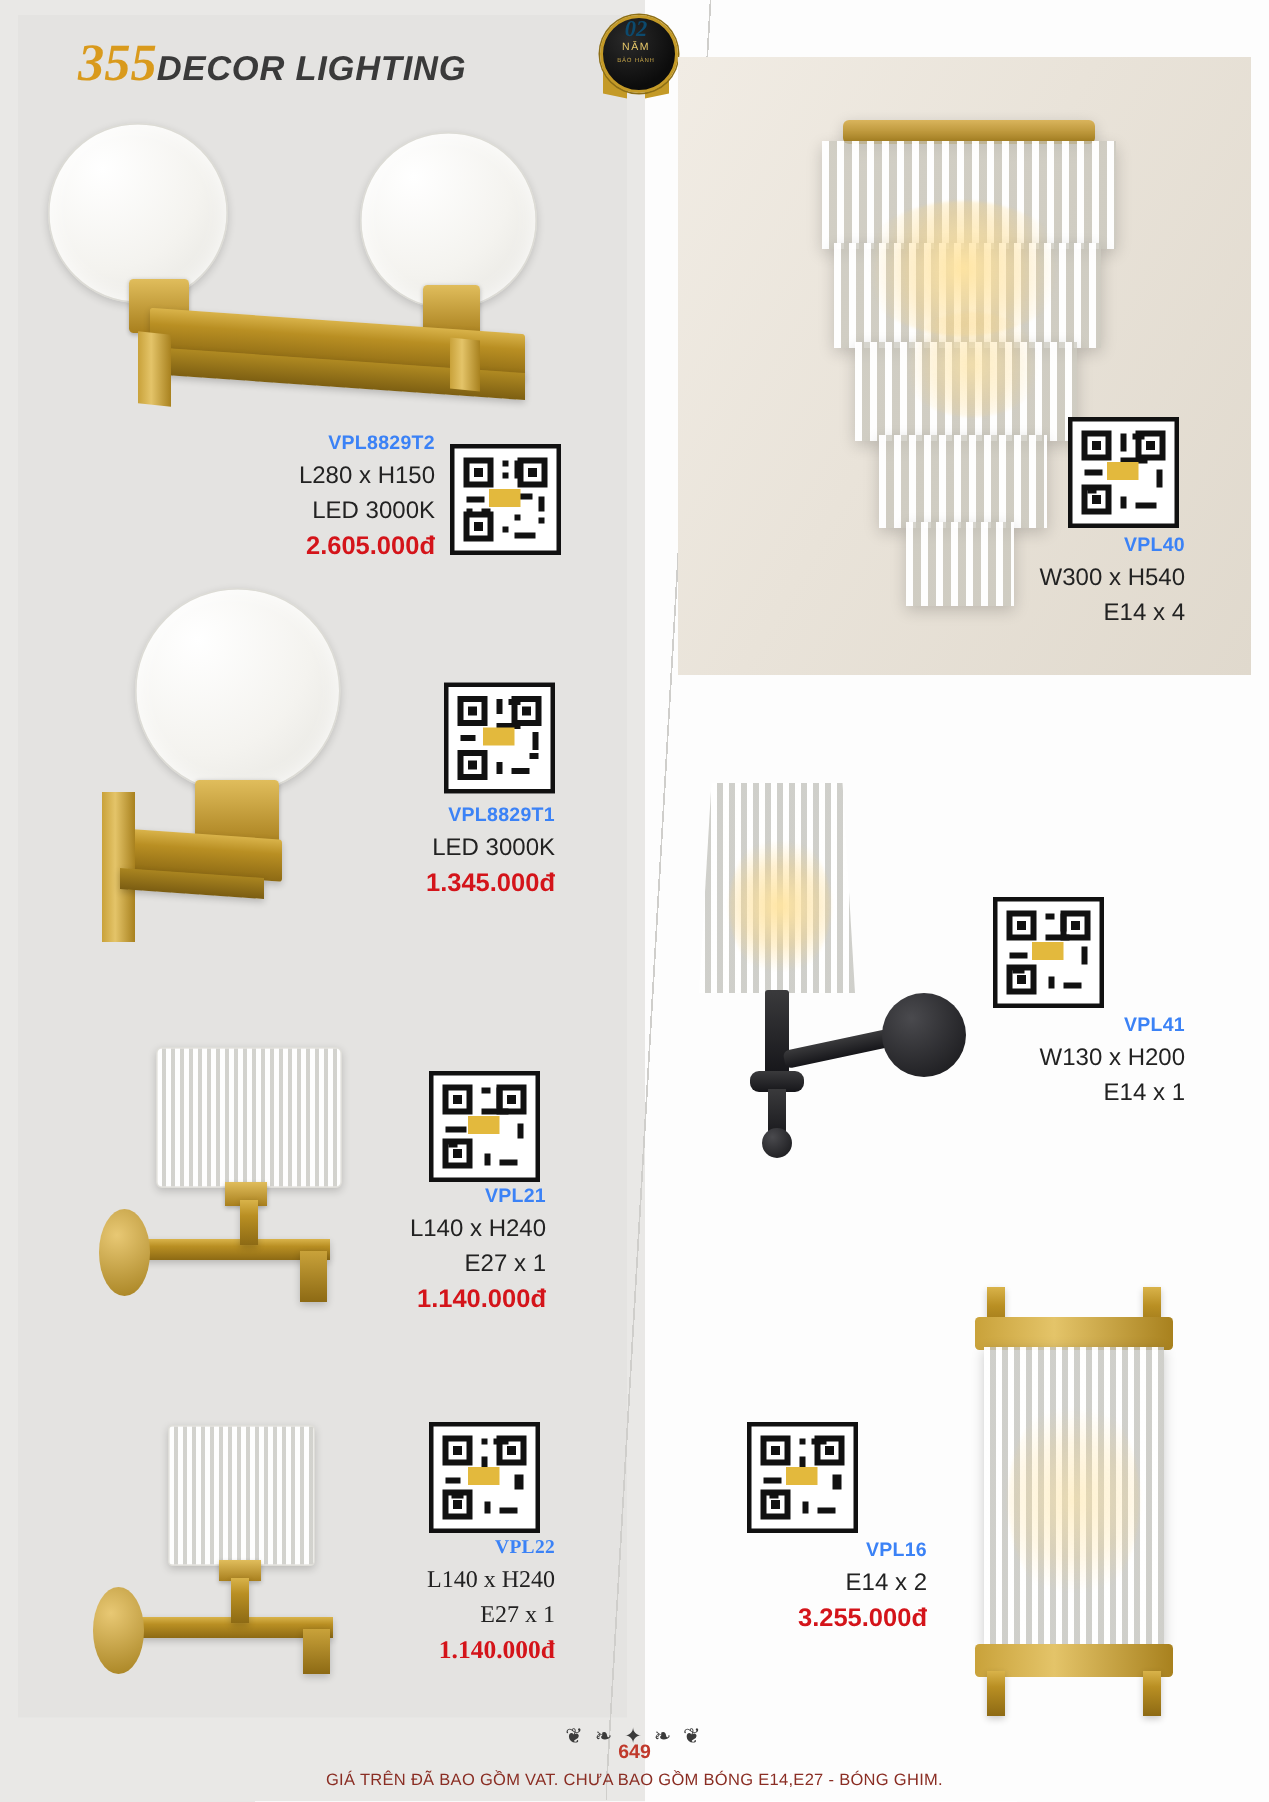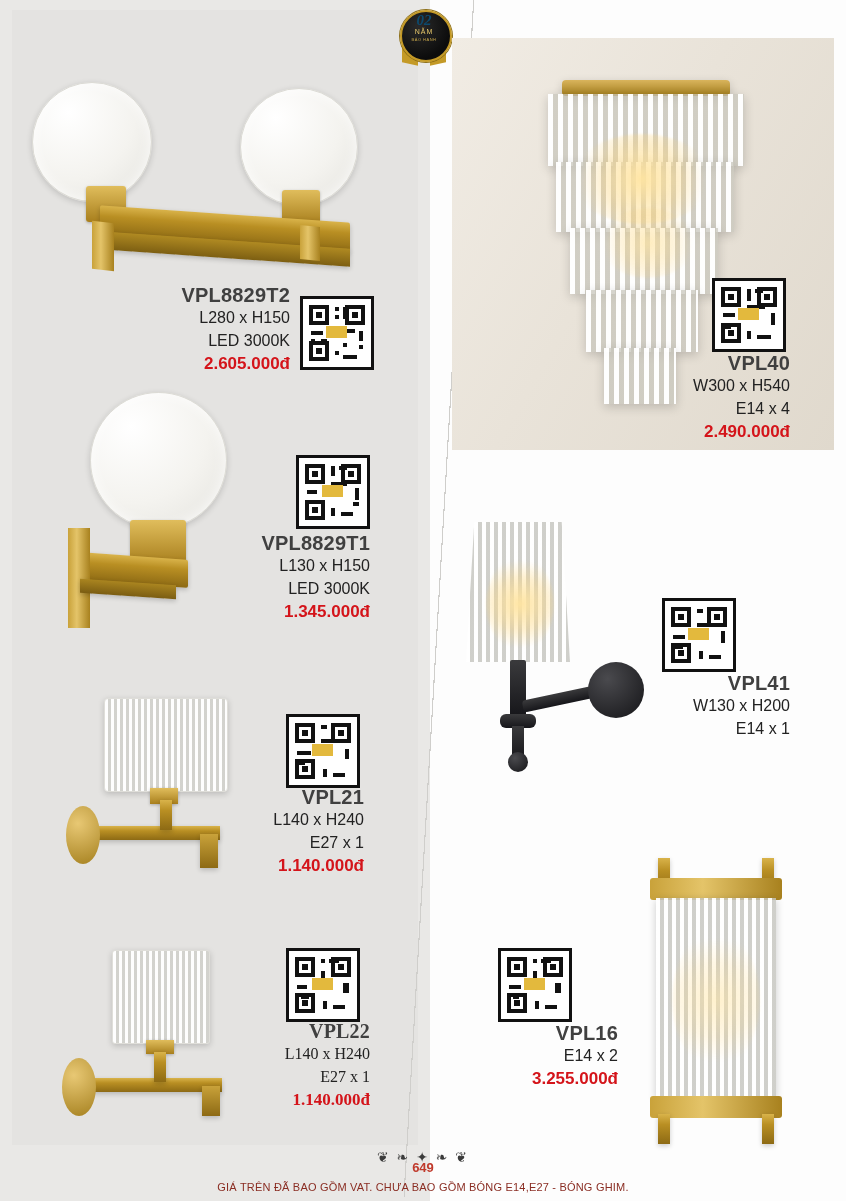--- a/index.html
+++ b/index.html
@@ -121,23 +121,23 @@
     color: #c9a84a;
     font-size: 4px;
     letter-spacing: 0.5px;
   }
 
   
   .product { position: absolute; }
 
   .info { position: absolute; text-align: right; }
   .code {
-    font-size: 20px;
+    font-size: 13px;
     font-weight: bold;
-    color: #404040;
+    color: #3b82f6;
     line-height: 22px;
     letter-spacing: 0.2px;
   }
   .spec {
     font-size: 16px;
     color: #222;
     line-height: 23px;
   }
   .price {
     font-size: 17px;
@@ -289,20 +289,23 @@
 </head>
 <body>
 
 <div class="page">
 
   <div class="left-panel"></div>
   <div class="left-panel-inner"></div>
   <div class="right-panel"></div>
   <div class="diag-divider"></div>
 
+  <div class="brand">
+    <span class="num">355</span><span class="word">DECOR LIGHTING</span>
+  </div>
 
   <div class="badge">
     <div class="ribbon-l"></div>
     <div class="ribbon-r"></div>
     <div class="disc"></div>
     <div class="disc-text">02</div>
     <div class="disc-sub">NĂM</div>
     <div class="disc-sub2">BẢO HÀNH</div>
   </div>
 
@@ -365,21 +368,20 @@
       <div class="cell" style="left:56px; top:30px; width:4px; height:12px;"></div>
       <div class="cell" style="left:10px; top:42px; width:6px; height:4px;"></div>
       <div class="cell" style="left:32px; top:50px; width:4px; height:8px;"></div>
       <div class="cell" style="left:42px; top:54px; width:12px; height:4px;"></div>
       <div class="cell" style="left:54px; top:44px; width:6px; height:4px;"></div>
       <div class="mid"></div>
     </div>
 
     <div class="info" style="left:190px; top:532px; width:180px;">
       <div class="code">VPL8829T1</div>
-      <div class="spec">L130 x H150</div>
       <div class="spec">LED 3000K</div>
       <div class="price">1.345.000đ</div>
     </div>
   </div>
 
   <div class="product">
     <div class="lamp">
       <div class="ribbed" style="left:104px; top:698px; width:122px; height:92px; border-radius:4px;"></div>
       <div class="brass-block" style="left:150px; top:788px; width:28px; height:16px;"></div>
       <div class="brass-bar" style="left:84px; top:826px; width:136px; height:14px;"></div>
@@ -468,21 +470,20 @@
       <div class="cell" style="left:10px; top:44px; width:6px; height:4px;"></div>
       <div class="cell" style="left:32px; top:50px; width:4px; height:8px;"></div>
       <div class="cell" style="left:42px; top:54px; width:14px; height:4px;"></div>
       <div class="mid"></div>
     </div>
 
     <div class="info" style="left:620px; top:352px; width:170px;">
       <div class="code">VPL40</div>
       <div class="spec">W300 x H540</div>
       <div class="spec">E14 x 4</div>
-      <div class="price">2.490.000đ</div>
     </div>
   </div>
 
   <div class="product">
     <div class="lamp">
       <div class="shade-crystal" style="left:466px; top:522px; width:104px; height:140px; clip-path: polygon(8% 0, 92% 0, 100% 100%, 0 100%);"></div>
       <div class="glow" style="left:486px; top:556px; width:68px; height:96px;"></div>
       <div class="dark-metal" style="left:510px; top:660px; width:16px; height:56px;"></div>
       <div class="dark-metal" style="left:500px; top:714px; width:36px; height:14px; border-radius:6px;"></div>
       <div class="dark-metal" style="left:522px; top:692px; width:84px; height:12px; transform:rotate(-12deg); border-radius:4px;"></div>

